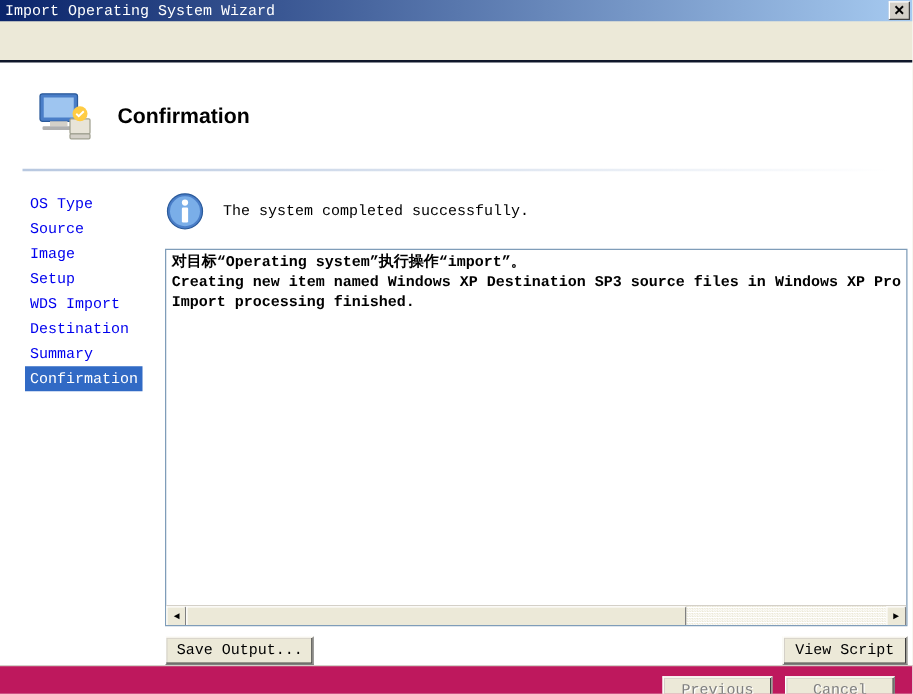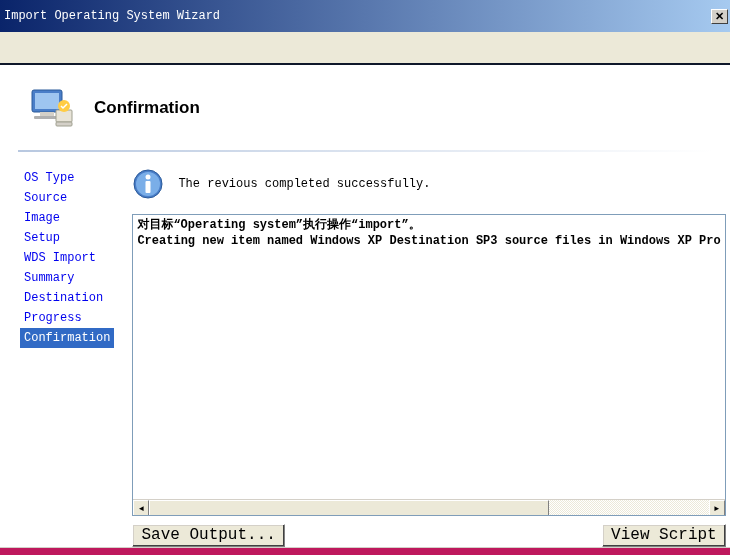--- a/index.html
+++ b/index.html
@@ -8,21 +8,21 @@
     padding: 0;
     width: 730px;
     height: 555px;
     font-family: "Tahoma", "MS Sans Serif", sans-serif;
     font-size: 11px;
     background: #ece9d8;
     overflow: hidden;
     position: relative;
   }
   .titlebar {
-    height: 32px;
+    height: 17px;
     background: linear-gradient(to right, #0a246a, #a6caf0);
     color: #fff;
     display: flex;
     align-items: center;
     padding: 0 2px 0 4px;
     font-family: "Fixedsys", "Courier New", monospace;
     font-size: 12px;
   }
   .titlebar-title { flex: 1; }
   .close-btn {
@@ -181,21 +181,21 @@
   }
   .win-btn {
     min-width: 88px;
     height: 23px;
     background: #ece9d8;
     border: 1px solid #808080;
     border-top-color: #fff;
     border-left-color: #fff;
     box-shadow: inset -1px -1px 0 #404040, inset 1px 1px 0 #d4d0c8;
     font-family: "Courier New", monospace;
-    font-size: 16px;
+    font-size: 12px;
     padding: 0 8px;
     cursor: pointer;
     text-align: center;
     line-height: 19px;
   }
   .win-btn.default {
     border: 2px solid #000;
     box-shadow: inset -1px -1px 0 #404040, inset 1px 1px 0 #fff;
     line-height: 17px;
   }
@@ -248,42 +248,42 @@
 
   <div class="divider"></div>
 
   <div class="body">
     <div class="sidebar">
       <div class="sidebar-item">OS Type</div>
       <div class="sidebar-item">Source</div>
       <div class="sidebar-item">Image</div>
       <div class="sidebar-item">Setup</div>
       <div class="sidebar-item">WDS Import</div>
+      <div class="sidebar-item">Destination</div>
       <div class="sidebar-item">Summary</div>
-      <div class="sidebar-item">Destination</div>
-      <div class="sidebar-item">Progress</div>
       <div class="sidebar-item active">Confirmation</div>
     </div>
 
     <div class="main">
       <div class="status-row">
         <div class="info-icon">
           <svg viewBox="0 0 32 32" width="32" height="32">
             <circle cx="16" cy="16" r="14" fill="#4a7ec8" stroke="#2a5a9a" stroke-width="1"></circle>
             <circle cx="16" cy="16" r="12" fill="#7aaee8"></circle>
             <circle cx="16" cy="9" r="2.5" fill="#fff"></circle>
             <rect x="13.5" y="13" width="5" height="12" rx="1" fill="#fff"></rect>
           </svg>
         </div>
-        <div class="status-text">The revious completed successfully.</div>
+        <div class="status-text">The system completed successfully.</div>
       </div>
 
       <div class="log-box">
         <div class="log-line">对目标“Operating system”执行操作“import”。</div>
         <div class="log-line">Creating new item named Windows XP Destination SP3 source files in Windows XP Pro</div>
+        <div class="log-line">Import processing finished.</div>
         <div class="hscroll">
           <div class="scroll-btn">◄</div>
           <div class="scroll-track">
             <div class="scroll-thumb"></div>
           </div>
           <div class="scroll-btn">►</div>
         </div>
       </div>
 
       <div class="mid-buttons">

